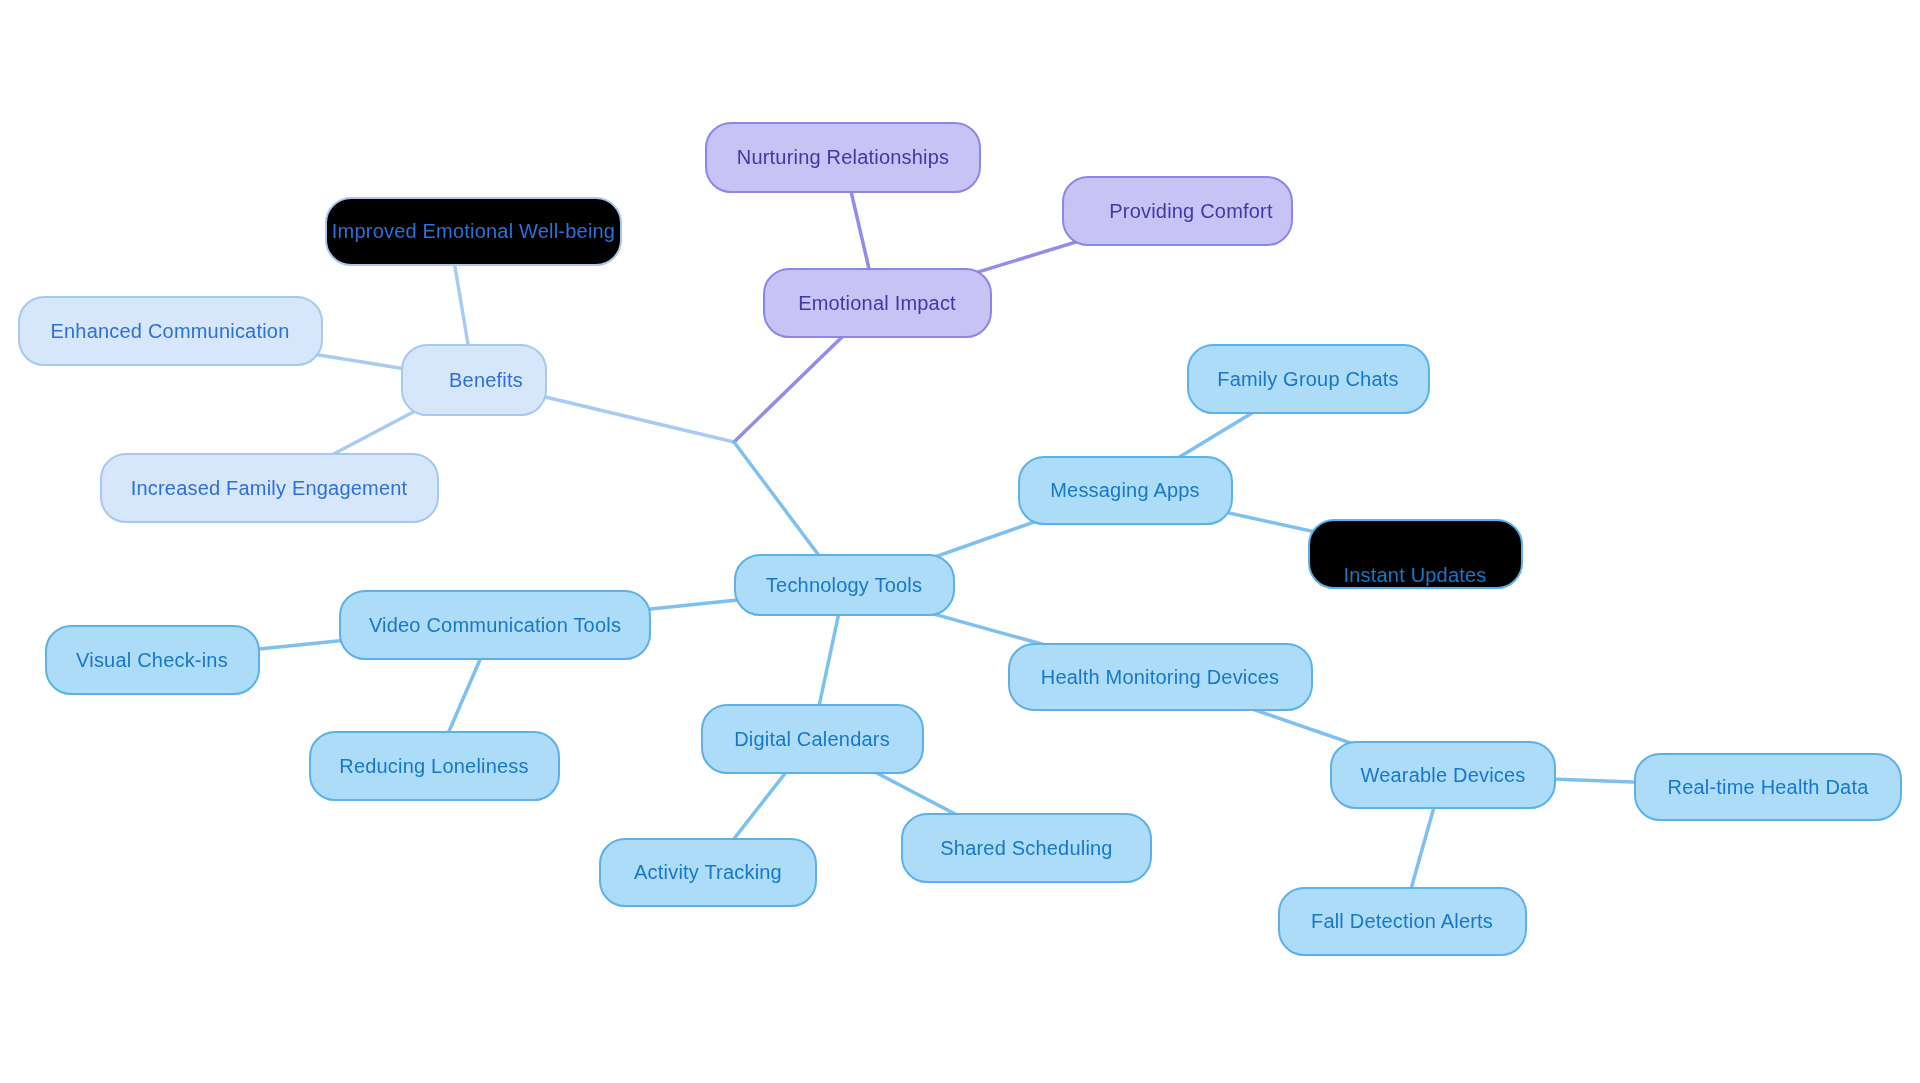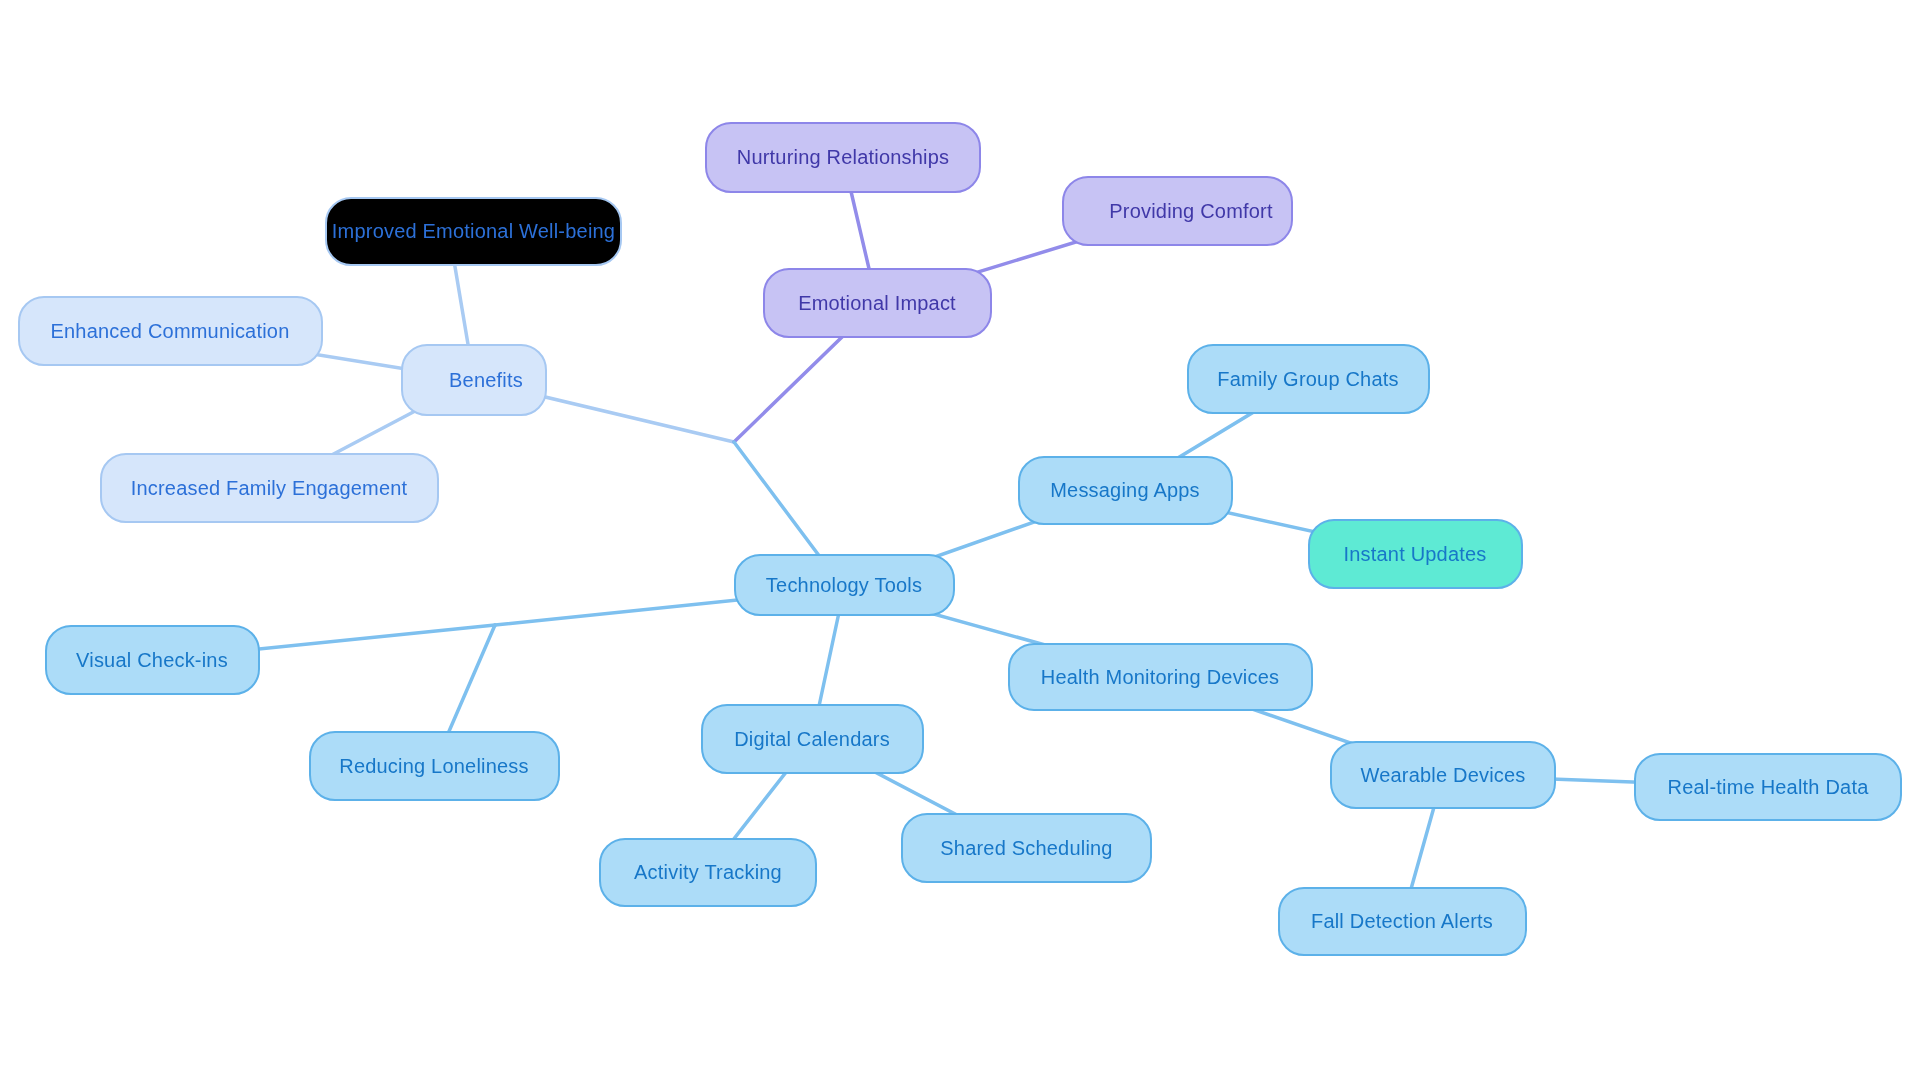--- a/index.html
+++ b/index.html
@@ -97,22 +97,25 @@
     </div>
     <div class="mm-node style-sky" style="left: 733.5px; top: 554px; width: 221px; height: 62px; background: rgb(172, 220, 248); border-color: rgb(92, 177, 233); color: rgb(23, 119, 200);">
       <span>Technology Tools</span>
     </div>
     <div class="mm-node style-sky" style="left: 1017.5px; top: 455.5px; width: 215px; height: 69px; background: rgb(172, 220, 248); border-color: rgb(92, 177, 233); color: rgb(23, 119, 200);">
       <span>Messaging Apps</span>
     </div>
     <div class="mm-node style-sky" style="left: 1186.5px; top: 344px; width: 243px; height: 70px; background: rgb(172, 220, 248); border-color: rgb(92, 177, 233); color: rgb(23, 119, 200);">
       <span>Family Group Chats</span>
     </div>
-    <div class="mm-node style-sky" style="left: 1307.5px; top: 519px; width: 215px; height: 70px; background: #5eead4; border-color: rgb(92, 177, 233); color: rgb(23, 119, 200);">
+    <div class="mm-node style-sky" style="left: 1307.5px; top: 519px; width: 215px; height: 70px; background: #000000; border-color: rgb(92, 177, 233); color: rgb(23, 119, 200); align-items: flex-end;">
       <span>Instant Updates</span>
+    </div>
+    <div class="mm-node style-sky" style="left: 339px; top: 590px; width: 312px; height: 70px; background: rgb(172, 220, 248); border-color: rgb(92, 177, 233); color: rgb(23, 119, 200);">
+      <span>Video Communication Tools</span>
     </div>
     <div class="mm-node style-sky" style="left: 44.5px; top: 625px; width: 215px; height: 70px; background: rgb(172, 220, 248); border-color: rgb(92, 177, 233); color: rgb(23, 119, 200);">
       <span>Visual Check-ins</span>
     </div>
     <div class="mm-node style-sky" style="left: 308.5px; top: 731px; width: 251px; height: 70px; background: rgb(172, 220, 248); border-color: rgb(92, 177, 233); color: rgb(23, 119, 200);">
       <span>Reducing Loneliness</span>
     </div>
     <div class="mm-node style-sky" style="left: 700.5px; top: 704px; width: 223px; height: 70px; background: rgb(172, 220, 248); border-color: rgb(92, 177, 233); color: rgb(23, 119, 200);">
       <span>Digital Calendars</span>
     </div>

